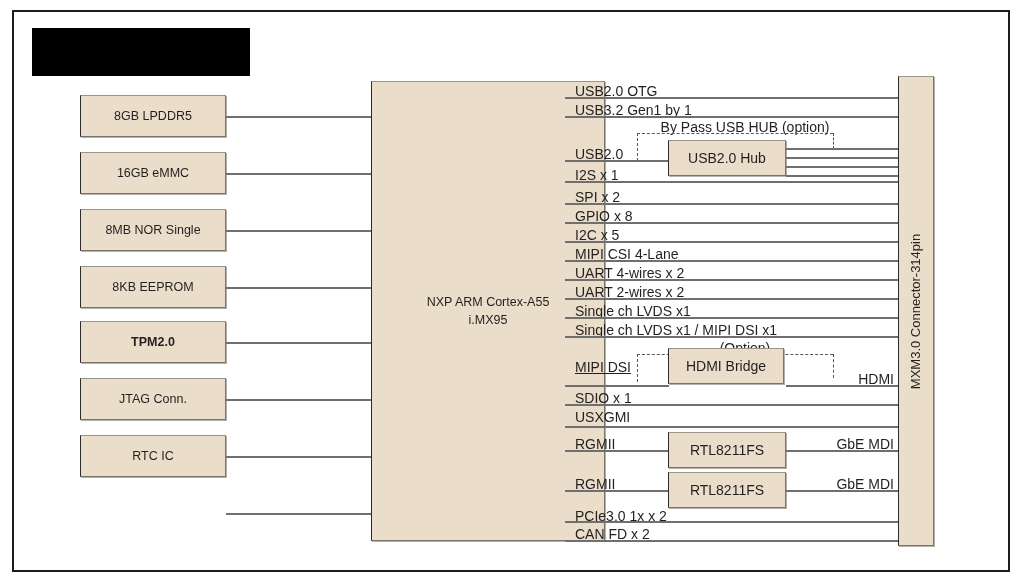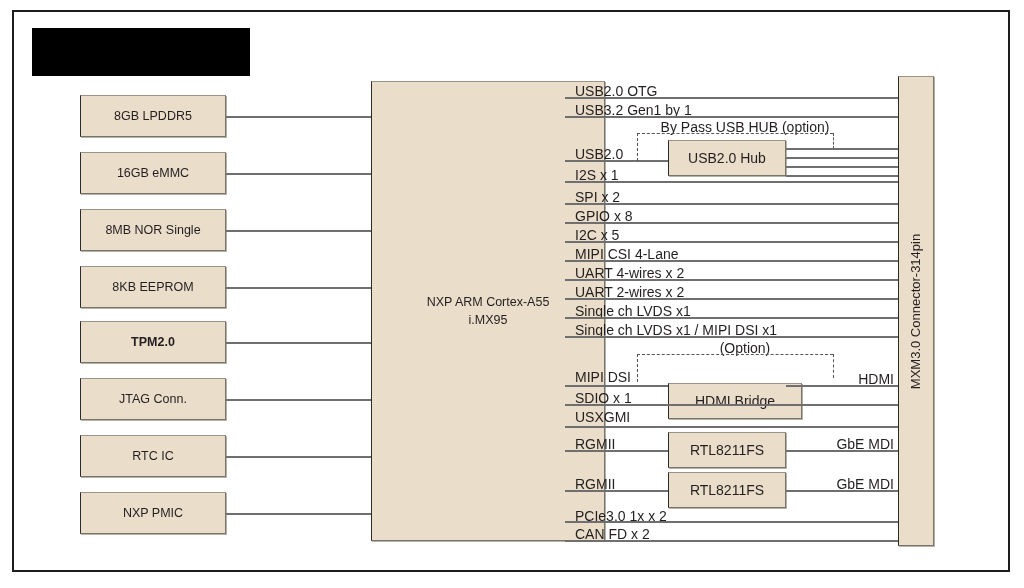--- a/index.html
+++ b/index.html
@@ -67,23 +67,20 @@
     </div>
   <div class="blk left-blk" style="left:80px;top:321px;font-weight:bold;">
       <span>TPM2.0</span>
     </div>
   <div class="blk left-blk" style="left:80px;top:378px;">
       <span>JTAG Conn.</span>
     </div>
   <div class="blk left-blk" style="left:80px;top:435px;">
       <span>RTC IC</span>
     </div>
-  <div class="blk left-blk" style="left:80px;top:492px;">
-      <span>NXP PMIC</span>
-    </div>
 
   <div class="ln" style="left:226px;top:116px;width:146px;"></div>
   <div class="ln" style="left:226px;top:173px;width:146px;"></div>
   <div class="ln" style="left:226px;top:230px;width:146px;"></div>
   <div class="ln" style="left:226px;top:287px;width:146px;"></div>
   <div class="ln" style="left:226px;top:342px;width:146px;"></div>
   <div class="ln" style="left:226px;top:399px;width:146px;"></div>
   <div class="ln" style="left:226px;top:456px;width:146px;"></div>
   <div class="ln" style="left:226px;top:513px;width:146px;"></div>
 
@@ -144,23 +141,23 @@
   <div class="ln" style="left:565px;top:317px;width:333px;"></div>
 
   <div class="rlab" style="left:575px;top:323px;">Single ch LVDS x1 / MIPI DSI x1</div>
   <div class="ln" style="left:565px;top:336px;width:333px;"></div>
 
   <div class="caption" style="left:655px;top:341px;width:180px;">(Option)</div>
   <div class="dash-v" style="left:637px;top:354px;height:28px;"></div>
   <div class="dash-h" style="left:637px;top:354px;width:196px;"></div>
   <div class="dash-v" style="left:833px;top:354px;height:24px;"></div>
 
-  <div class="rlab" style="left:575px;top:370px;">MIPI DSI</div>
+  <div class="rlab" style="left:575px;top:360px;text-decoration:underline;">MIPI DSI</div>
   <div class="ln" style="left:565px;top:385px;width:104px;"></div>
-  <div class="blk mid-blk" style="left:668px;top:383px;width:134px;">
+  <div class="blk mid-blk" style="left:668px;top:348px;width:116px;">
     <span>HDMI Bridge</span>
   </div>
   <div class="ln" style="left:786px;top:385px;width:112px;"></div>
   <div class="rlab right" style="left:788px;top:372px;width:106px;">HDMI</div>
 
   <div class="rlab" style="left:575px;top:391px;">SDIO x 1</div>
   <div class="ln" style="left:565px;top:404px;width:333px;"></div>
 
   <div class="rlab" style="left:575px;top:410px;">USXGMI</div>
   <div class="ln" style="left:565px;top:426px;width:333px;"></div>

